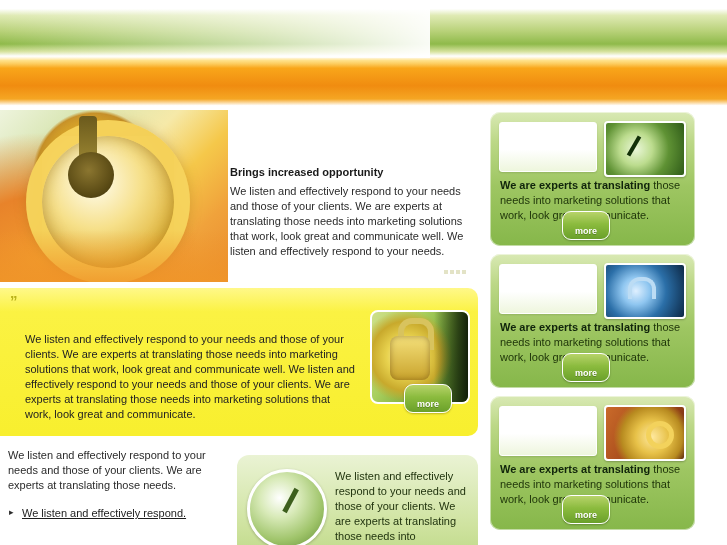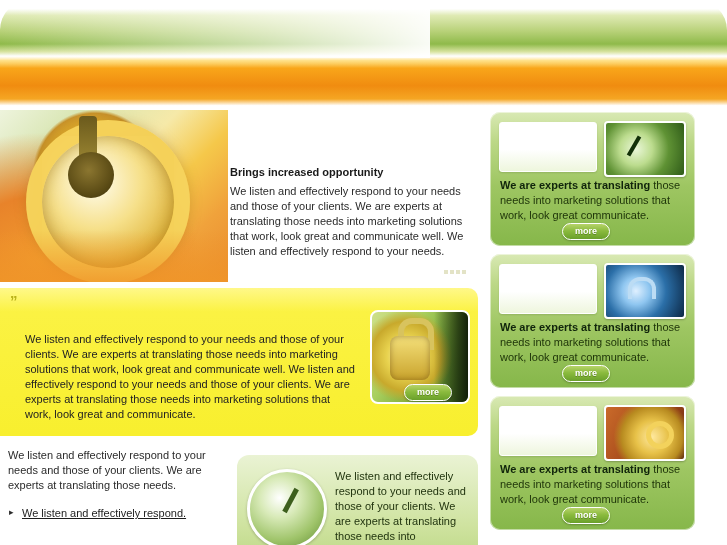--- a/index.html
+++ b/index.html
@@ -13,21 +13,20 @@
     overflow: hidden;
     font-family: "Liberation Sans", sans-serif;
     font-size: 11px;
     color: #333333;
   }
   .page {
     position: relative;
     width: 727px;
     height: 545px;
     overflow: hidden;
-    border-radius: 30px;
   }
 
   
   .top-banner {
     position: absolute;
     left: 0; top: 0;
     width: 727px; height: 110px;
     background: linear-gradient(to bottom,
         #ffffff 0%, #ffffff 8%,
         #dfeab4 14%,
@@ -206,21 +205,21 @@
     border-top-right-radius: 14px;
   }
   .yellow-thumb .dark {
     position: absolute;
     right: 0; top: 0;
     width: 34px; height: 90px;
     background: linear-gradient(to right, rgba(20,30,10,0) 0%, rgba(20,35,10,0.75) 70%, rgba(10,20,5,0.9) 100%);
   }
   .more-btn {
     display: inline-block;
-    padding: 2px 12px 3px 12px;
+    padding: 14px 12px 3px 12px;
     border-radius: 9px;
     font-size: 9px;
     font-weight: bold;
     color: #ffffff;
     text-align: center;
     text-decoration: none;
     background: linear-gradient(to bottom, #b7d36a 0%, #8bbb3e 45%, #6aa02a 100%);
     border: 1px solid #ffffff;
     box-shadow: 0 1px 2px rgba(0,0,0,0.25);
     text-shadow: 0 1px 0 rgba(0,0,0,0.25);

